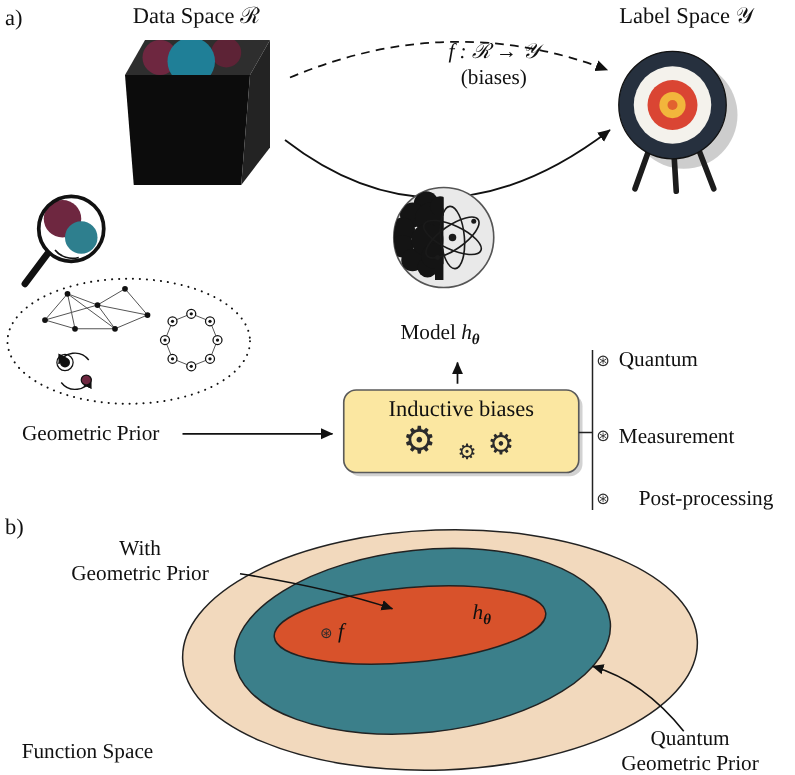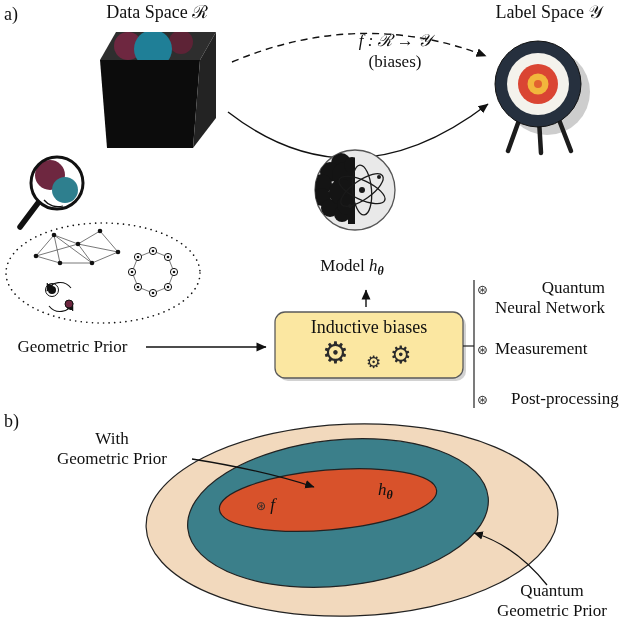--- a/index.html
+++ b/index.html
@@ -206,36 +206,36 @@
   </div>
   <span class="icon" style="left:322px;top:338px;font-size:30px">⚙</span>
   <span class="icon" style="left:366px;top:354px;font-size:17px">⚙</span>
   <span class="icon" style="left:390px;top:343px;font-size:24px">⚙</span>
 
   <div class="t sz17" style="left:0px;top:337px;width:145px">Geometric Prior</div>
 
   <span class="icon" style="left:477px;top:283px;font-size:13px">⊛</span>
   <div class="t sz17 tl" style="left:495px;top:278px">
     <div>Quantum</div>
-    <div>Neural Network</div>
   </div>
   <span class="icon" style="left:477px;top:343px;font-size:13px">⊛</span>
   <div class="t sz17 tl" style="left:495px;top:339px">Measurement</div>
   <span class="icon" style="left:477px;top:393px;font-size:13px">⊛</span>
   <div class="t sz17 tl" style="left:511px;top:389px">Post-processing</div>
 
   <div class="t sz18" style="left:4px;top:411px">b)</div>
   <div class="t sz17" style="left:32px;top:429px;width:160px">
     <div>With</div>
     <div>Geometric Prior</div>
   </div>
   <div class="t sz17" style="left:468px;top:581px;width:168px">
     <div>Quantum</div>
     <div>Geometric Prior</div>
   </div>
+  <div class="t sz17" style="left:0px;top:591px;width:140px">Function Space</div>
 
   <div class="t sz17" style="left:256px;top:495px">
     <span class="icon" style="position:static;font-size:12px">⊛</span>
     <span class="it">f</span>
   </div>
   <div class="t sz17" style="left:378px;top:480px">
     <span class="it">h</span><sub class="sub">θ</sub>
   </div>
 
 </div>

